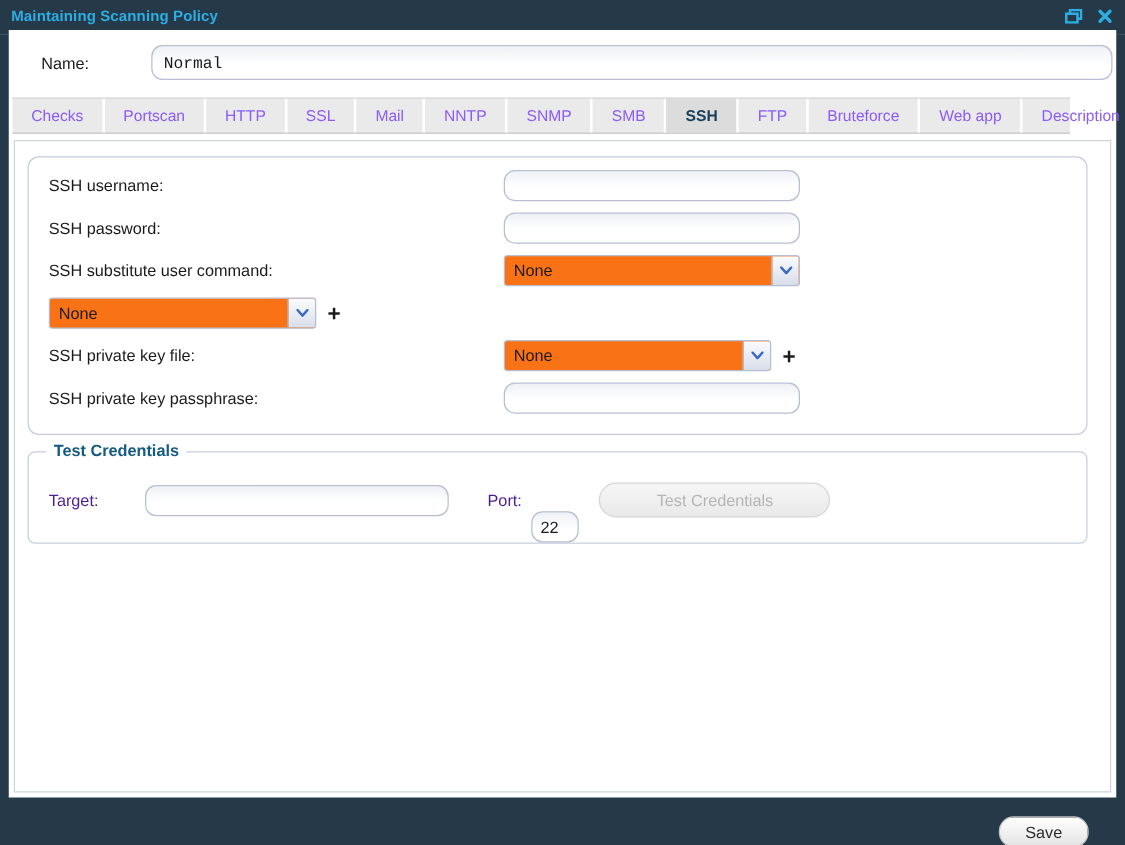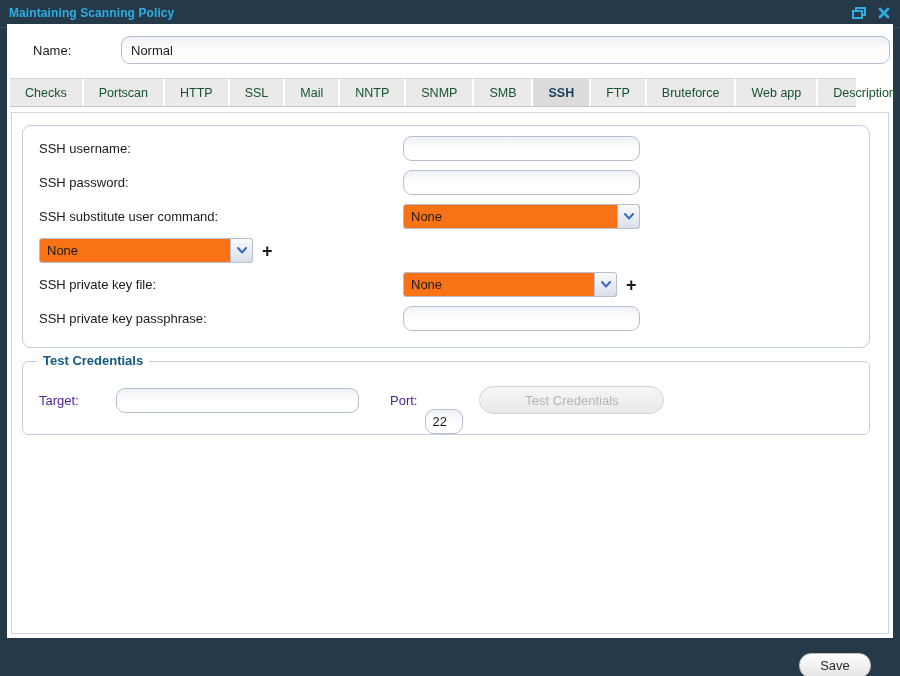--- a/index.html
+++ b/index.html
@@ -38,33 +38,33 @@
     position: absolute; top: 12px; left: 6px; right: 3px; height: 28px;
     display: flex; align-items: center;
   }
   .name-row .lbl { width: 94px; font-size: 13px; color: #1a1a1a; padding-left: 6px; margin-left: 14px; }
   .tb-input {
     height: 28px; border: 1px solid #b6bfd2; border-radius: 9px;
     background: linear-gradient(180deg, #eef1f5 0%, #ffffff 55%);
     font-family: "Liberation Sans", sans-serif;
     font-size: 13px; color: #1a1a1a; padding: 0 9px; outline: none;
   }
-  .name-row .tb-input { flex: 1; }
+  .name-row .tb-input { flex: 1; font-family: Liberation Mono, monospace; }
 
   
   .tabstrip {
     position: absolute; top: 54px; left: 3px; width: 846px; height: 29px;
     background: #eaeaea;
     border-top: 1px solid #d8d8d8;
     border-bottom: 1px solid #c6c6c6;
     display: flex; align-items: stretch;
   }
   .tab {
     display: flex; align-items: center; justify-content: center;
-    padding: 0 15px; font-size: 12.5px; color: #14532d;
+    padding: 0 15px; font-size: 12.5px; color: #8b5cf6;
     border-right: 2px solid #ffffff; cursor: pointer; white-space: nowrap;
   }
   .tab.active {
     background: #dcdcdc; color: #173F58; font-weight: bold; text-align: center;
   }
 
   
   .content-panel {
     position: absolute; top: 88px; left: 4px; right: 4px; bottom: 4px;
     background: #fff; border: 1px solid #cdd5e1;

